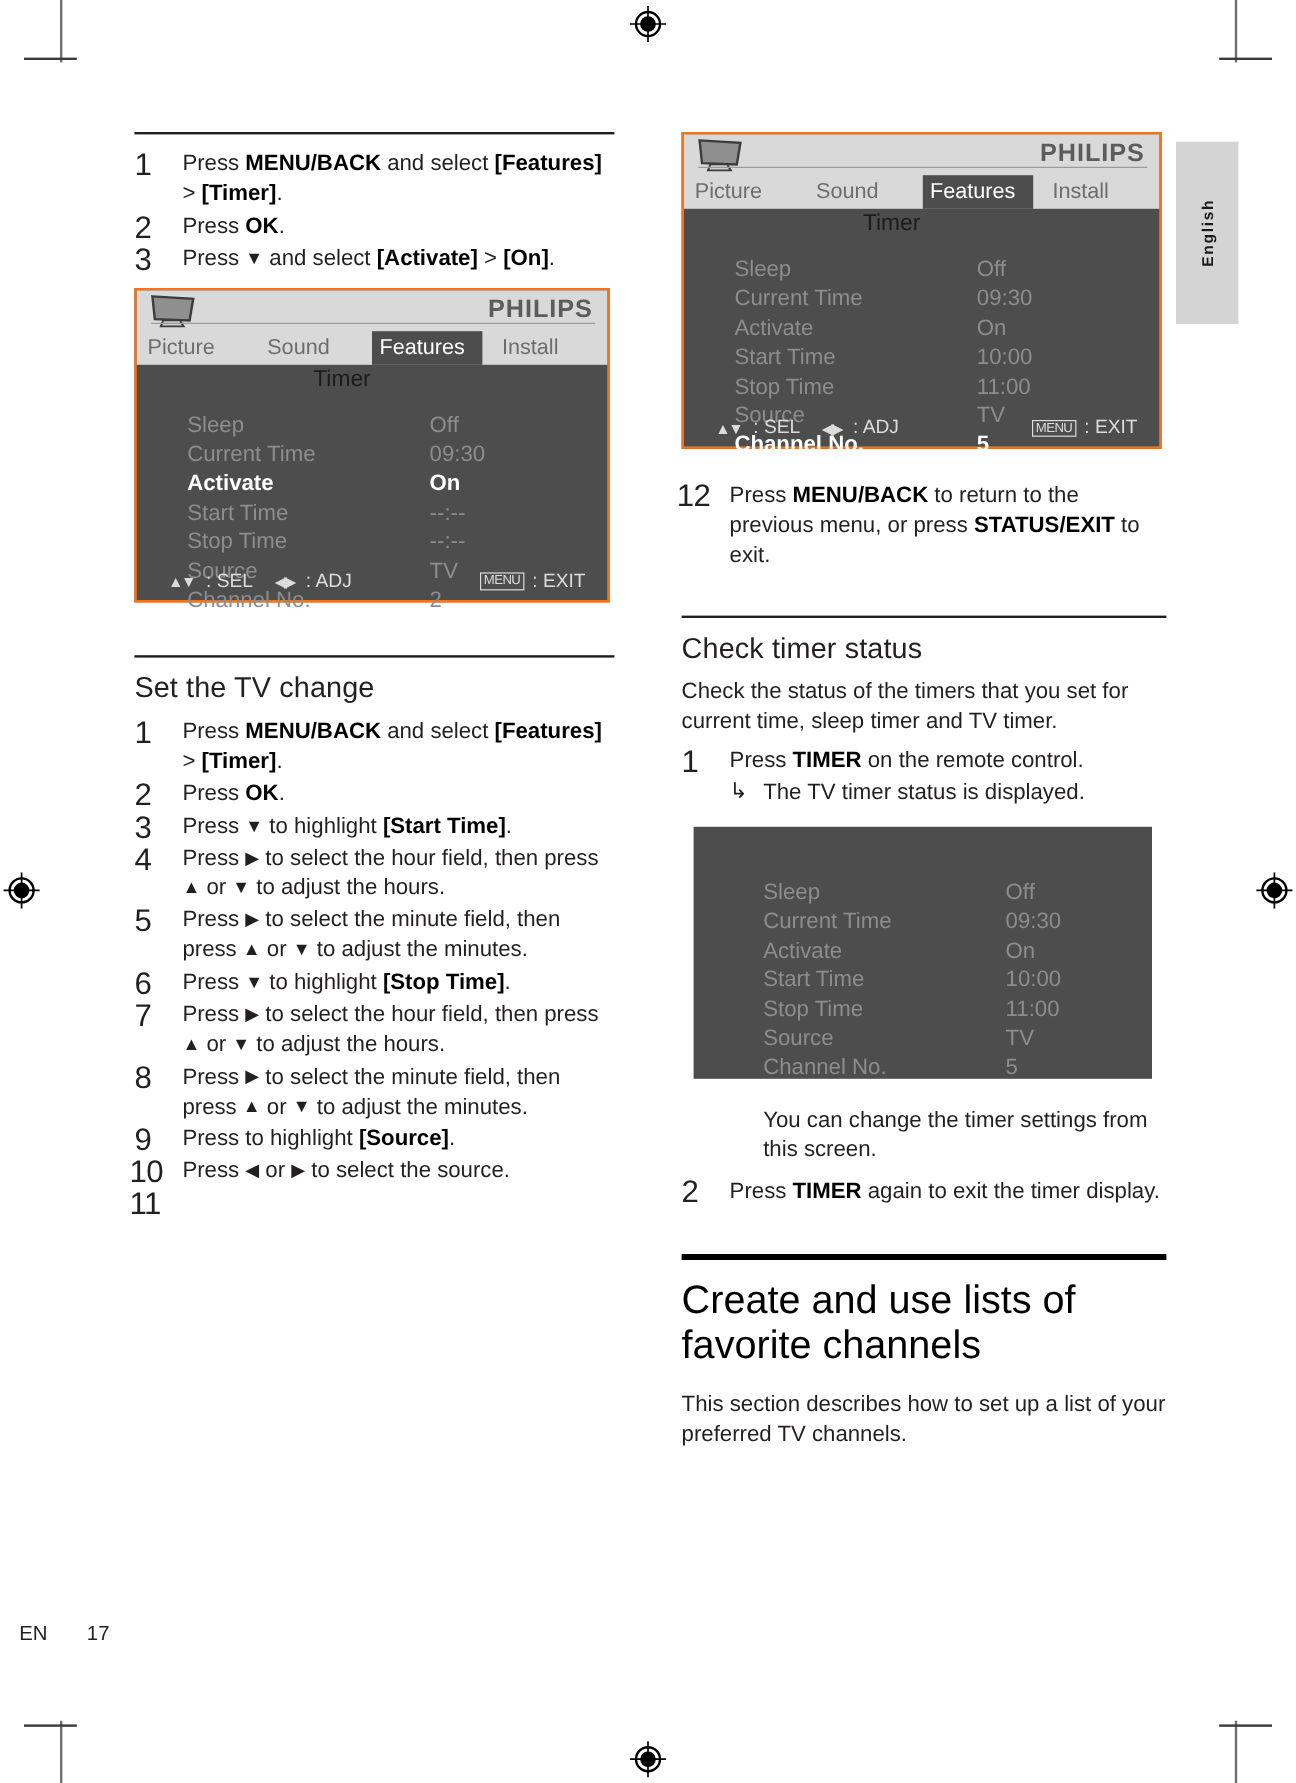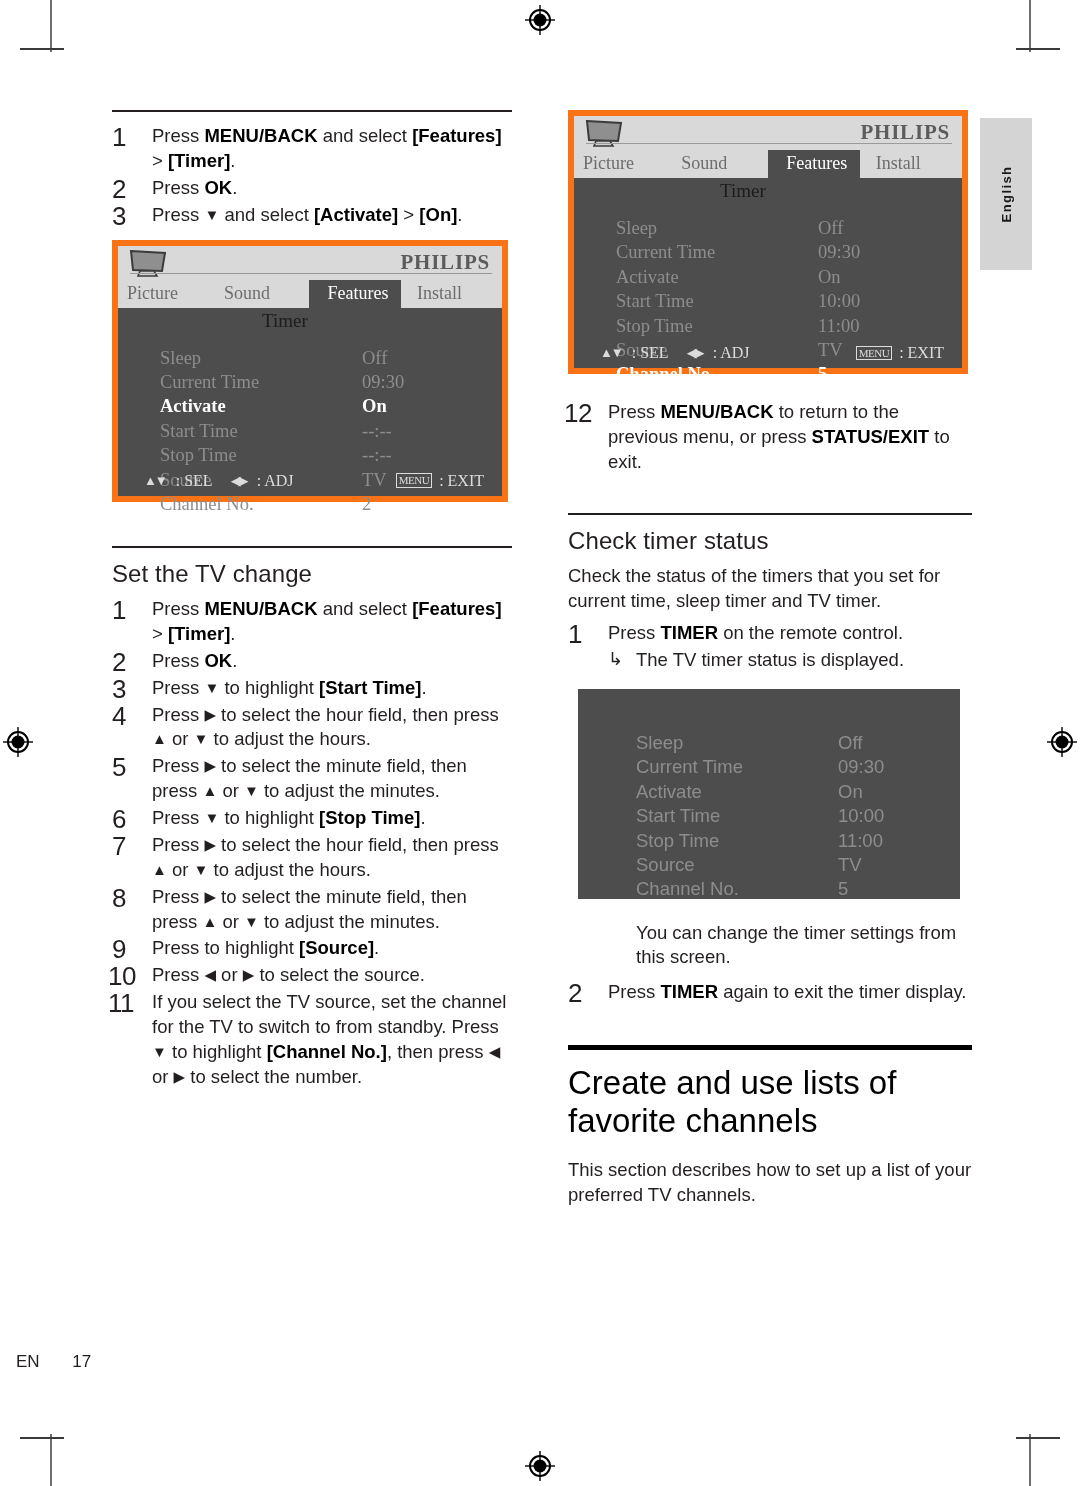--- a/index.html
+++ b/index.html
@@ -91,24 +91,24 @@
   }
   .note-indent {
     padding-left: 68px;
     font-size: 18.5px;
     line-height: 1.33;
     margin: 0 0 10px 0;
   }
 
   
   .osd {
-    border: 6px solid #f97316;
+    border: 2px solid #f97316;
     background: #4d4d4d;
     position: relative;
-    font-family: Liberation Serif, serif;
+    font-family: Liberation Sans, sans-serif;
     box-sizing: border-box;
   }
   .osd-head {
     background: #d9d9d9;
     position: relative;
     height: 62px;
   }
   .osd-brand {
     position: absolute;
     right: 12px; top: 4px;
@@ -135,21 +135,20 @@
     box-sizing: border-box;
   }
   .osd-tabs .tab:nth-child(1) { padding-left: 9px; }
   .osd-tabs .tab:nth-child(2) { padding-left: 12px; }
   .osd-tabs .tab:nth-child(3) { padding-left: 6px; flex: 0 0 92px; }
   .osd-tabs .tab:nth-child(4) { padding-left: 16px; }
   .osd-tabs .tab.active {
     background: #4d4d4d;
     color: #ffffff;
     font-weight: normal;
-    text-align: center;
   }
   .osd-subtitle {
     text-align: center;
     color: #1c1c1c;
     font-size: 19px;
     padding: 2px 0 2px 0;
     margin-left: -50px;
   }
   .osd-rows {
     padding: 12px 0 0 42px;
@@ -390,21 +389,20 @@
     <li>
       <span class="num">9</span>
       <span>Press to highlight <b>[Source]</b>.</span>
     </li>
     <li class="wide">
       <span class="num">10</span>
       <span>Press <span class="arrow">◀</span> or <span class="arrow">▶</span> to select the source.</span>
     </li>
     <li class="wide">
       <span class="num">11</span>
-      <span>If you select the TV source, set the channel for the TV to switch to from standby. Press <span class="arrow">▼</span> to highlight <b>[Channel No.]</b>, then press <span class="arrow">◀</span> or <span class="arrow">▶</span> to select the number.</span>
     </li>
   </ol>
 </div>
 
 <div class="col-right">
 
   <div class="osd" style="width:400px; height:264px;">
     <div class="osd-head">
       <div class="tv-glyph">
         <svg width="42" height="30" viewBox="0 0 42 30">

